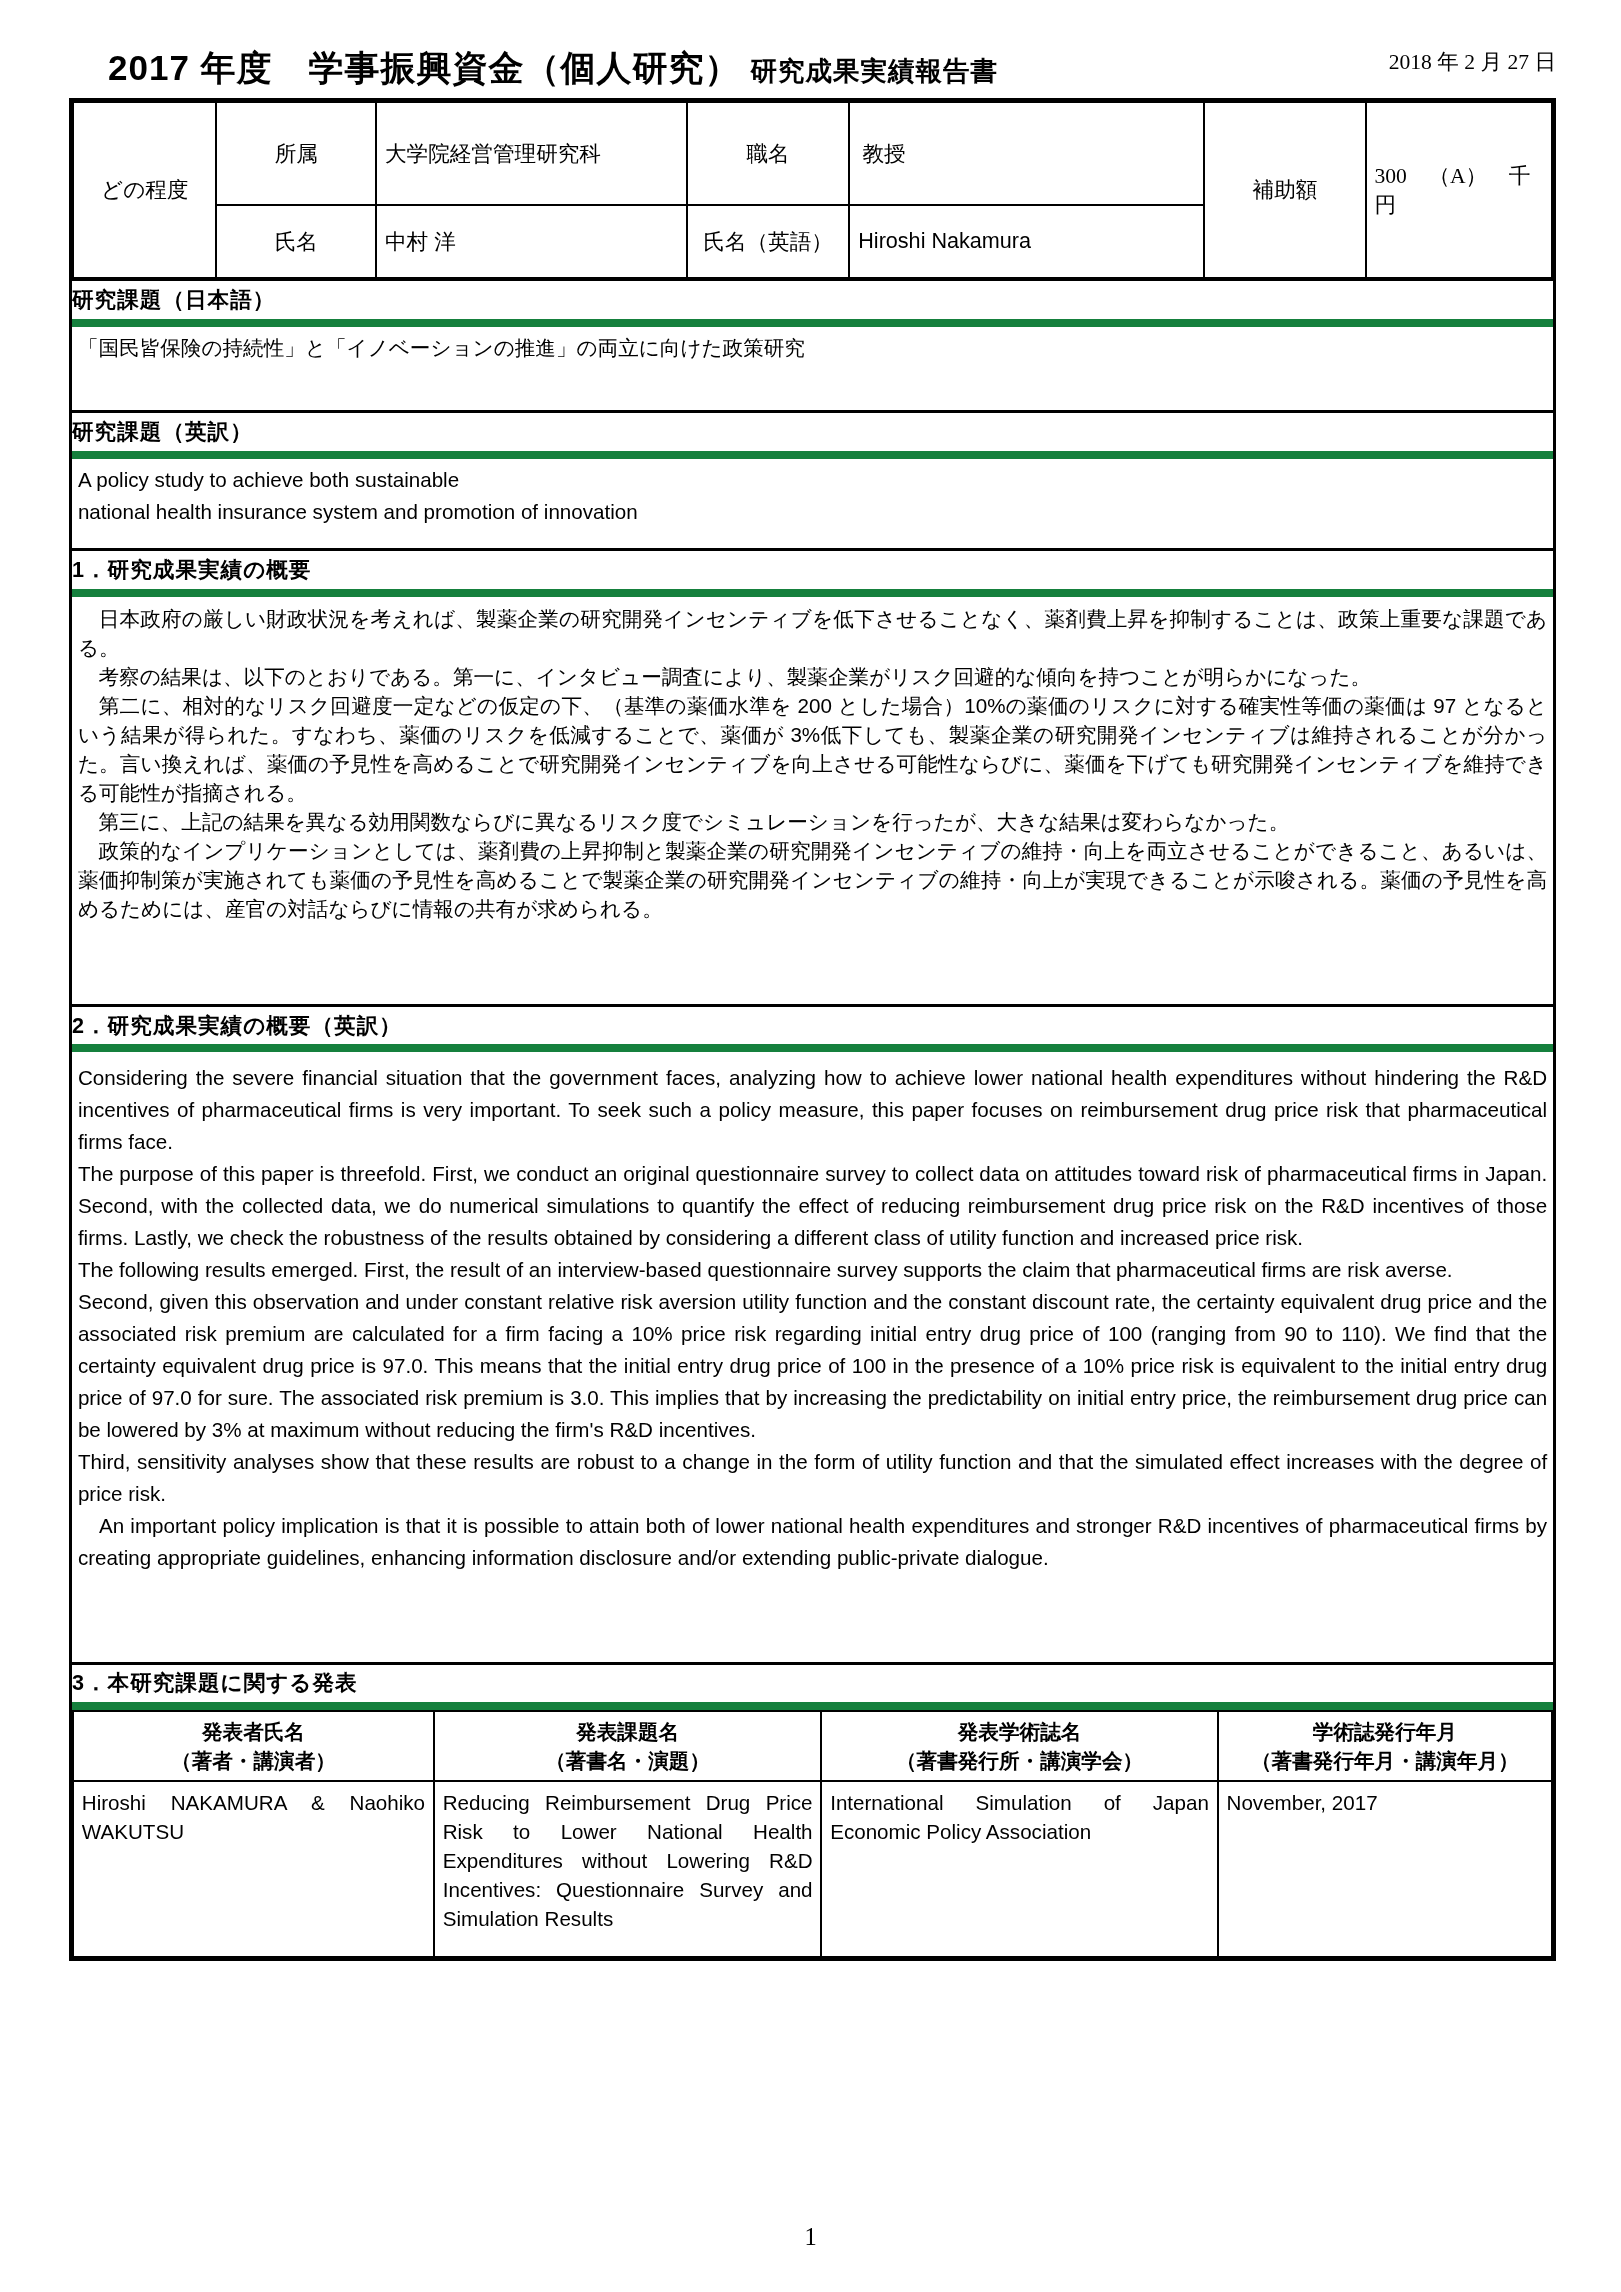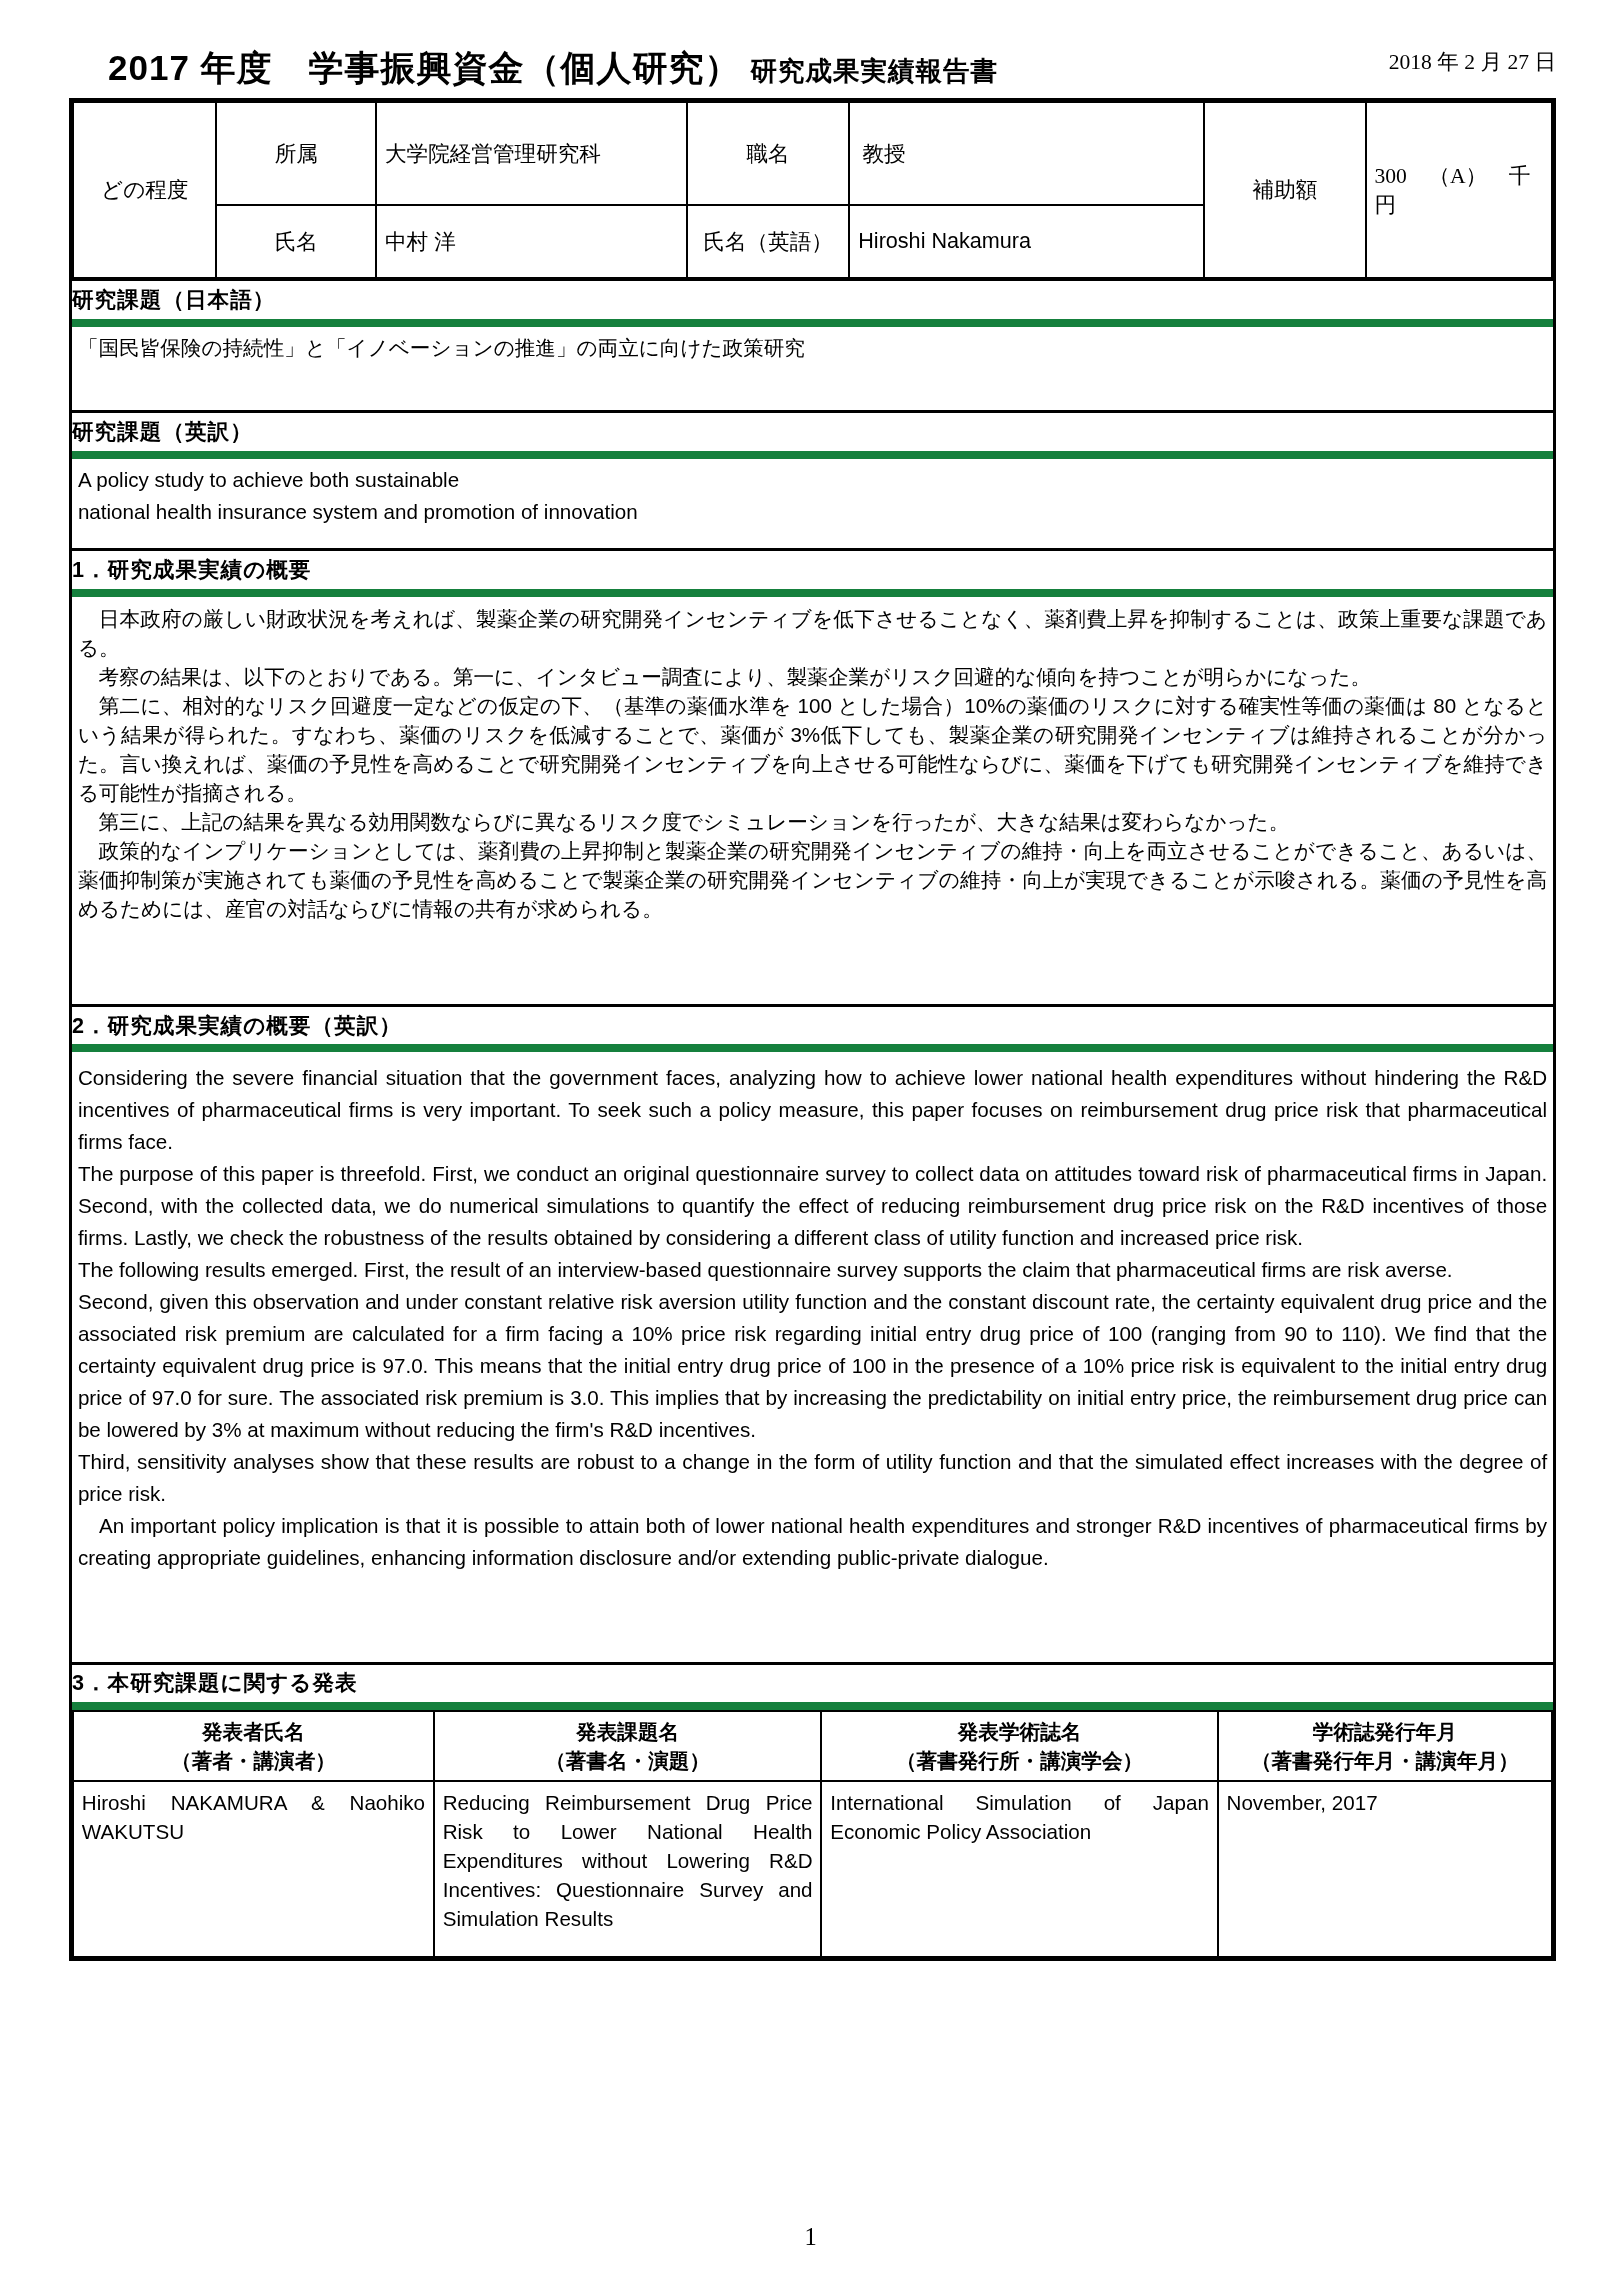--- a/index.html
+++ b/index.html
@@ -124,21 +124,21 @@
       <div class="box-title">研究課題（英訳）</div>
       <div class="box-body theme-body theme-body-en prewrap">A policy study to achieve both sustainable
 national health insurance system and promotion of innovation</div>
     </div>
 
     <div class="box">
       <div class="box-title">1．研究成果実績の概要</div>
       <div class="box-body jp-summary">
         <p>　日本政府の厳しい財政状況を考えれば、製薬企業の研究開発インセンティブを低下させることなく、薬剤費上昇を抑制することは、政策上重要な課題である。</p>
         <p>　考察の結果は、以下のとおりである。第一に、インタビュー調査により、製薬企業がリスク回避的な傾向を持つことが明らかになった。</p>
-        <p>　第二に、相対的なリスク回避度一定などの仮定の下、（基準の薬価水準を 100 とした場合）10%の薬価のリスクに対する確実性等価の薬価は 80 となるという結果が得られた。すなわち、薬価のリスクを低減することで、薬価が 3%低下しても、製薬企業の研究開発インセンティブは維持されることが分かった。言い換えれば、薬価の予見性を高めることで研究開発インセンティブを向上させる可能性ならびに、薬価を下げても研究開発インセンティブを維持できる可能性が指摘される。</p>
+        <p>　第二に、相対的なリスク回避度一定などの仮定の下、（基準の薬価水準を 200 とした場合）10%の薬価のリスクに対する確実性等価の薬価は 97 となるという結果が得られた。すなわち、薬価のリスクを低減することで、薬価が 3%低下しても、製薬企業の研究開発インセンティブは維持されることが分かった。言い換えれば、薬価の予見性を高めることで研究開発インセンティブを向上させる可能性ならびに、薬価を下げても研究開発インセンティブを維持できる可能性が指摘される。</p>
         <p>　第三に、上記の結果を異なる効用関数ならびに異なるリスク度でシミュレーションを行ったが、大きな結果は変わらなかった。</p>
         <p>　政策的なインプリケーションとしては、薬剤費の上昇抑制と製薬企業の研究開発インセンティブの維持・向上を両立させることができること、あるいは、薬価抑制策が実施されても薬価の予見性を高めることで製薬企業の研究開発インセンティブの維持・向上が実現できることが示唆される。薬価の予見性を高めるためには、産官の対話ならびに情報の共有が求められる。</p>
       </div>
     </div>
 
     <div class="box">
       <div class="box-title">2．研究成果実績の概要（英訳）</div>
       <div class="box-body en-summary">
         <p>Considering the severe financial situation that the government faces, analyzing how to achieve lower national health expenditures without hindering the R&amp;D incentives of pharmaceutical firms is very important. To seek such a policy measure, this paper focuses on reimbursement drug price risk that pharmaceutical firms face.</p>
         <p>The purpose of this paper is threefold. First, we conduct an original questionnaire survey to collect data on attitudes toward risk of pharmaceutical firms in Japan. Second, with the collected data, we do numerical simulations to quantify the effect of reducing reimbursement drug price risk on the R&amp;D incentives of those firms. Lastly, we check the robustness of the results obtained by considering a different class of utility function and increased price risk.</p>

